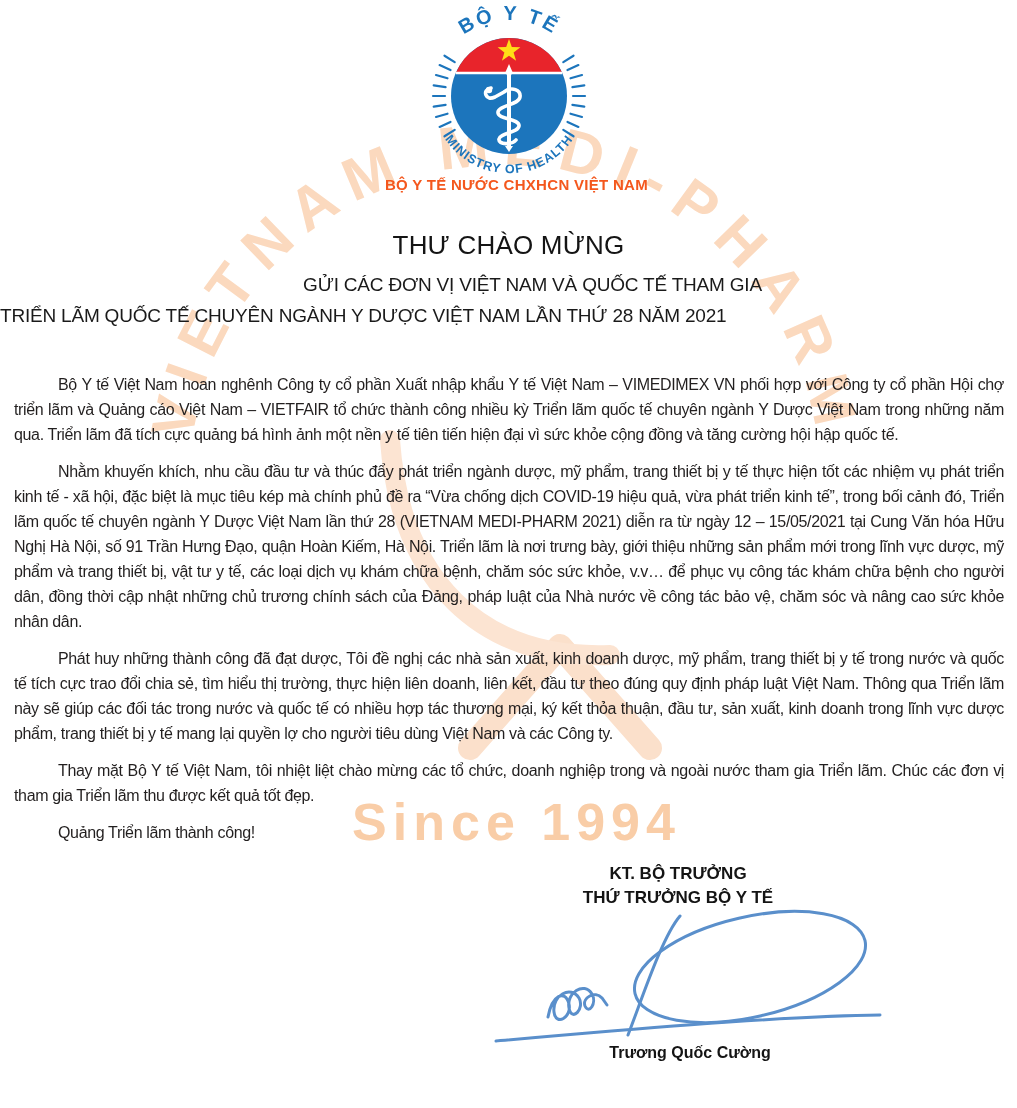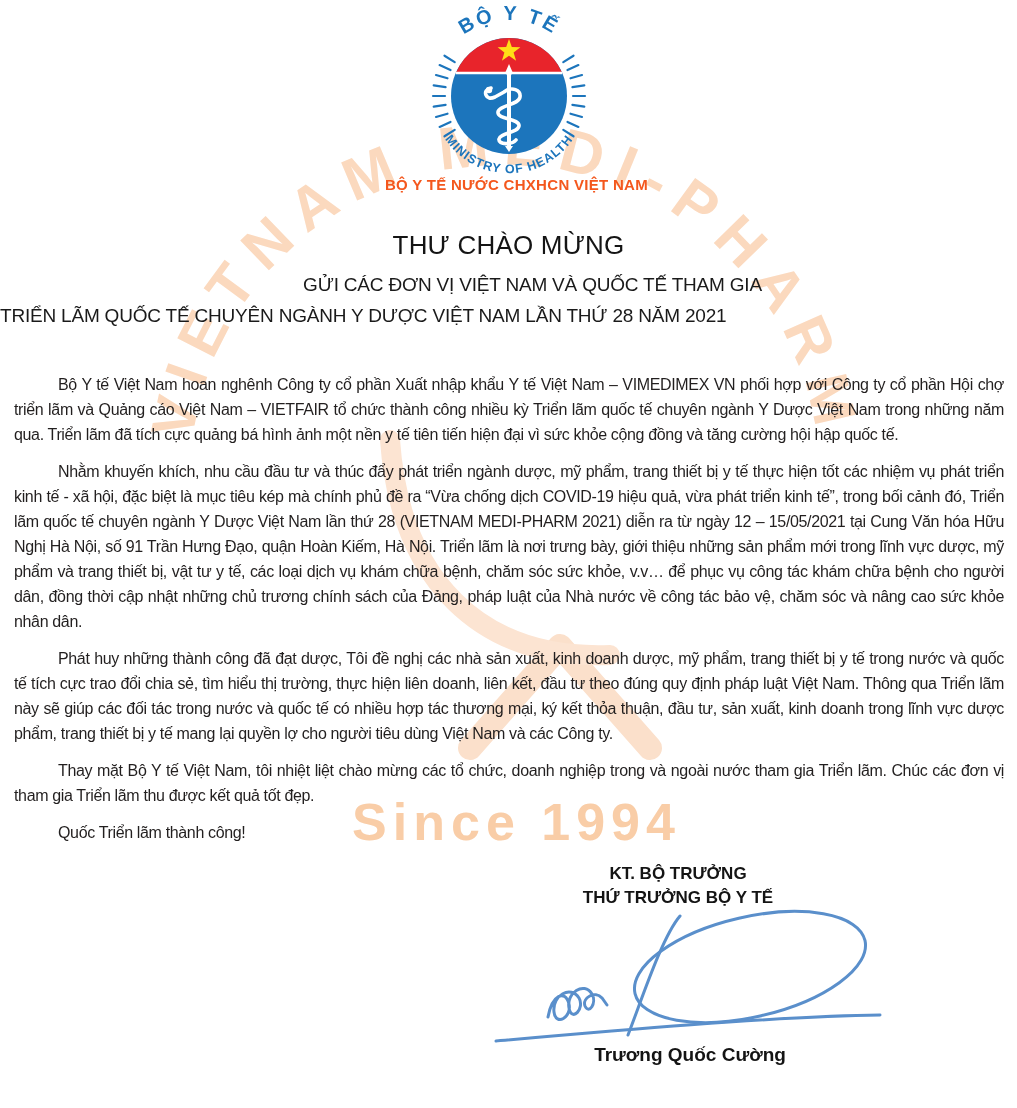--- a/index.html
+++ b/index.html
@@ -41,21 +41,21 @@
   }
   .body-text p { text-indent:44px; margin-bottom:12px; }
   .closing { text-indent:44px; margin-top:2px; }
   .sign-block {
     position:absolute; top:862px; left:478px; width:400px; text-align:center;
     font-size:17px; font-weight:bold; color:#141414; line-height:24px;
   }
   .sig-svg { position:absolute; top:903px; left:478px; }
   .signer-name {
     position:absolute; top:1044px; left:490px; width:400px; text-align:center;
-    font-size:19px; font-weight:bold; color:#141414;
+    font-size:16px; font-weight:bold; color:#141414;
   }
 </style>
 </head>
 <body>
 
 <div class="page">
 
   <div class="wm">
     <svg width="1017" height="1108" viewBox="0 0 1017 1108">
       <defs>
@@ -127,21 +127,21 @@
 
     <div class="doc-title">THƯ CHÀO MỪNG</div>
     <div class="doc-sub1">GỬI CÁC ĐƠN VỊ VIỆT NAM VÀ QUỐC TẾ THAM GIA</div>
     <div class="doc-sub2">TRIỂN LÃM QUỐC TẾ CHUYÊN NGÀNH Y DƯỢC VIỆT NAM LẦN THỨ 28 NĂM 2021</div>
 
     <div class="body-text">
       <p>Bộ Y tế Việt Nam hoan nghênh Công ty cổ phần Xuất nhập khẩu Y tế Việt Nam – VIMEDIMEX VN phối hợp với Công ty cổ phần Hội chợ triển lãm và Quảng cáo Việt Nam – VIETFAIR tổ chức thành công nhiều kỳ Triển lãm quốc tế chuyên ngành Y Dược Việt Nam trong những năm qua. Triển lãm đã tích cực quảng bá hình ảnh một nền y tế tiên tiến hiện đại vì sức khỏe cộng đồng và tăng cường hội hập quốc tế.</p>
       <p>Nhằm khuyến khích, nhu cầu đầu tư và thúc đẩy phát triển ngành dược, mỹ phẩm, trang thiết bị y tế thực hiện tốt các nhiệm vụ phát triển kinh tế - xã hội, đặc biệt là mục tiêu kép mà chính phủ đề ra “Vừa chống dịch COVID-19 hiệu quả, vừa phát triển kinh tế”, trong bối cảnh đó, Triển lãm quốc tế chuyên ngành Y Dược Việt Nam lần thứ 28 (VIETNAM MEDI-PHARM 2021) diễn ra từ ngày 12 – 15/05/2021 tại Cung Văn hóa Hữu Nghị Hà Nội, số 91 Trần Hưng Đạo, quận Hoàn Kiếm, Hà Nội. Triển lãm là nơi trưng bày, giới thiệu những sản phẩm mới trong lĩnh vực dược, mỹ phẩm và trang thiết bị, vật tư y tế, các loại dịch vụ khám chữa bệnh, chăm sóc sức khỏe, v.v… để phục vụ công tác khám chữa bệnh cho người dân, đồng thời cập nhật những chủ trương chính sách của Đảng, pháp luật của Nhà nước về công tác bảo vệ, chăm sóc và nâng cao sức khỏe nhân dân.</p>
       <p>Phát huy những thành công đã đạt dược, Tôi đề nghị các nhà sản xuất, kinh doanh dược, mỹ phẩm, trang thiết bị y tế trong nước và quốc tế tích cực trao đổi chia sẻ, tìm hiểu thị trường, thực hiện liên doanh, liên kết, đầu tư theo đúng quy định pháp luật Việt Nam. Thông qua Triển lãm này sẽ giúp các đối tác trong nước và quốc tế có nhiều hợp tác thương mại, ký kết thỏa thuận, đầu tư, sản xuất, kinh doanh trong lĩnh vực dược phẩm, trang thiết bị y tế mang lại quyền lợ cho người tiêu dùng Việt Nam và các Công ty.</p>
       <p>Thay mặt Bộ Y tế Việt Nam, tôi nhiệt liệt chào mừng các tổ chức, doanh nghiệp trong và ngoài nước tham gia Triển lãm. Chúc các đơn vị tham gia Triển lãm thu được kết quả tốt đẹp.</p>
-      <p class="closing">Quốc Triển lãm thành công!</p>
+      <p class="closing">Quảng Triển lãm thành công!</p>
     </div>
 
     <div class="sign-block">
       <div>KT. BỘ TRƯỞNG</div>
       <div>THỨ TRƯỞNG BỘ Y TẾ</div>
     </div>
 
     <svg class="sig-svg" width="440" height="145" viewBox="0 0 440 145">
       <g stroke="#5a8fcb" stroke-width="3" fill="none" stroke-linecap="round">
         <path d="M70,114 c4,-22 17,-28 21,-13 c3,13 -13,23 -15,8 c-2,-17 17,-27 25,-14 c6,10 -7,25 -10,10 c-3,-15 15,-27 23,-14 c5,9 -3,21 -7,12 c-3,-8 10,-16 17,-8 l5,7"></path>

